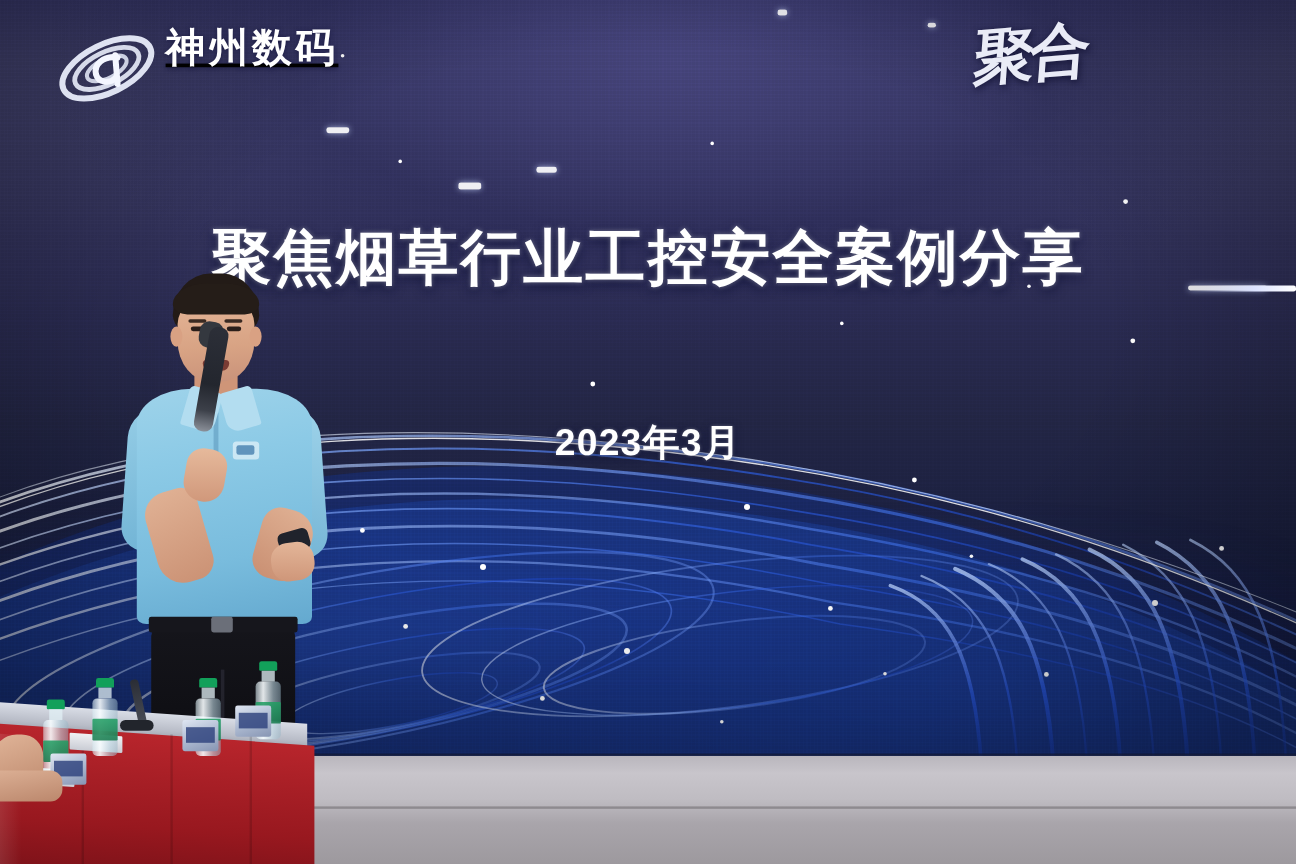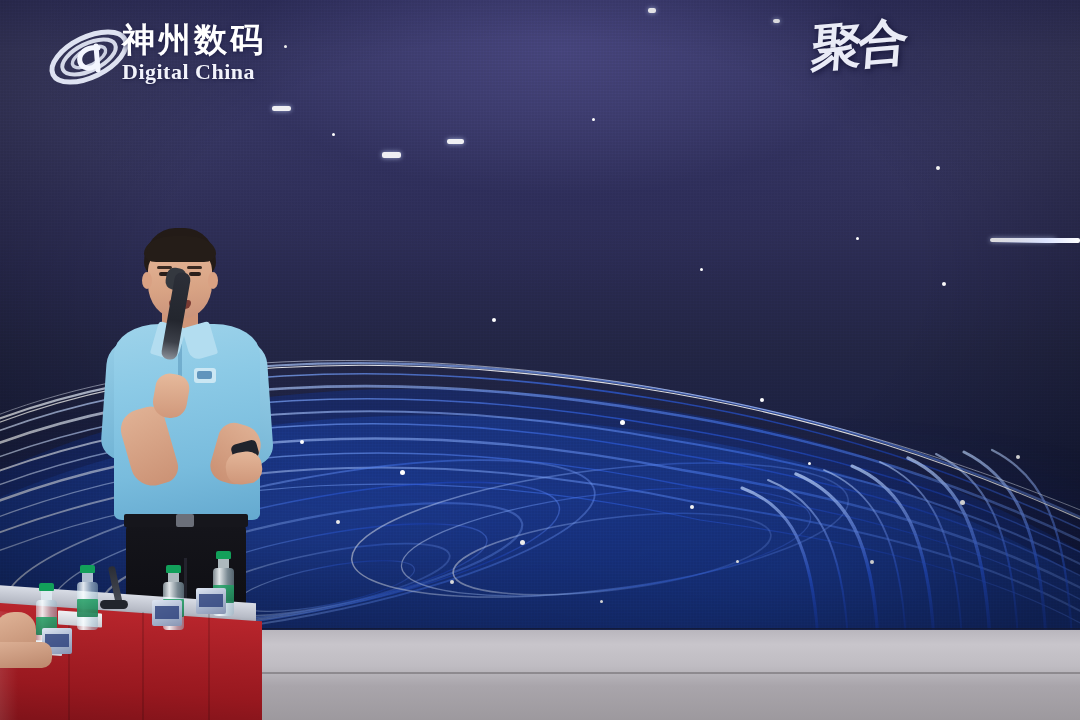--- a/index.html
+++ b/index.html
@@ -61,21 +61,21 @@
   
   .particle { position:absolute; background:#ffffff; border-radius:50%; }
   .dash {
     position:absolute; background:rgba(255,255,255,0.92);
     border-radius:2px; box-shadow:0 0 5px rgba(200,215,255,0.7);
   }
 
   
   .logo-block { position:absolute; left:46px; top:18px; width:270px; height:78px; }
   .logo-mark { position:absolute; left:0; top:4px; width:86px; height:70px; }
-  .logo-text { position:absolute; left:76px; top:4px; }
+  .logo-text { position:absolute; left:92px; top:4px;text-decoration:underline; }
   .logo-cn {
     font-size:33px; font-weight:700; color:#ffffff; letter-spacing:3px;
     line-height:36px; text-shadow:0 1px 4px rgba(20,20,60,.7);
   }
   .logo-en {
     font-family:"Liberation Serif", serif;
     font-size:22px; font-weight:700; color:#f2f3fb; letter-spacing:.5px;
     line-height:26px; margin-top:1px; text-shadow:0 1px 3px rgba(20,20,60,.7);
   }
 
@@ -431,29 +431,30 @@
       <g fill="none" stroke="#e8ecfa" stroke-linecap="round">
         <ellipse cx="43" cy="35" rx="40" ry="20" transform="rotate(-26 43 35)" stroke-width="5" opacity="0.95"></ellipse>
         <ellipse cx="43" cy="35" rx="29" ry="13.5" transform="rotate(-26 43 35)" stroke-width="4" opacity="0.9"></ellipse>
         <ellipse cx="43" cy="35" rx="18" ry="8" transform="rotate(-26 43 35)" stroke-width="3.4" opacity="0.85"></ellipse>
       </g>
       <path d="M52,26 C40,24 32,32 34,40 C36,47 46,48 50,43" fill="none" stroke="#f4f6ff" stroke-width="5" stroke-linecap="round"></path>
       <path d="M50,24 L52,48" stroke="#f4f6ff" stroke-width="5" stroke-linecap="round"></path>
     </svg>
     <div class="logo-text">
       <div class="logo-cn">神州数码</div>
-      <div class="logo-en">Digital China</div>
     </div>
   </div>
 
   <div class="slogan-block">
     <div class="slogan-cal">聚合</div>
   </div>
 
+  <div class="slide-title">聚焦烟草行业工控安全案例分享</div>
   <div class="accent-rule"></div>
+  <div class="slide-date">2023年3月</div>
 
   <div class="floor-edge"></div>
   <div class="floor"></div>
   <div class="floor-seam"></div>
 
   <div class="speaker">
     <div class="sp-pants"></div>
     <div class="sp-pant-split"></div>
     <div class="sp-shoulder-l"></div>
     <div class="sp-shoulder-r"></div>

